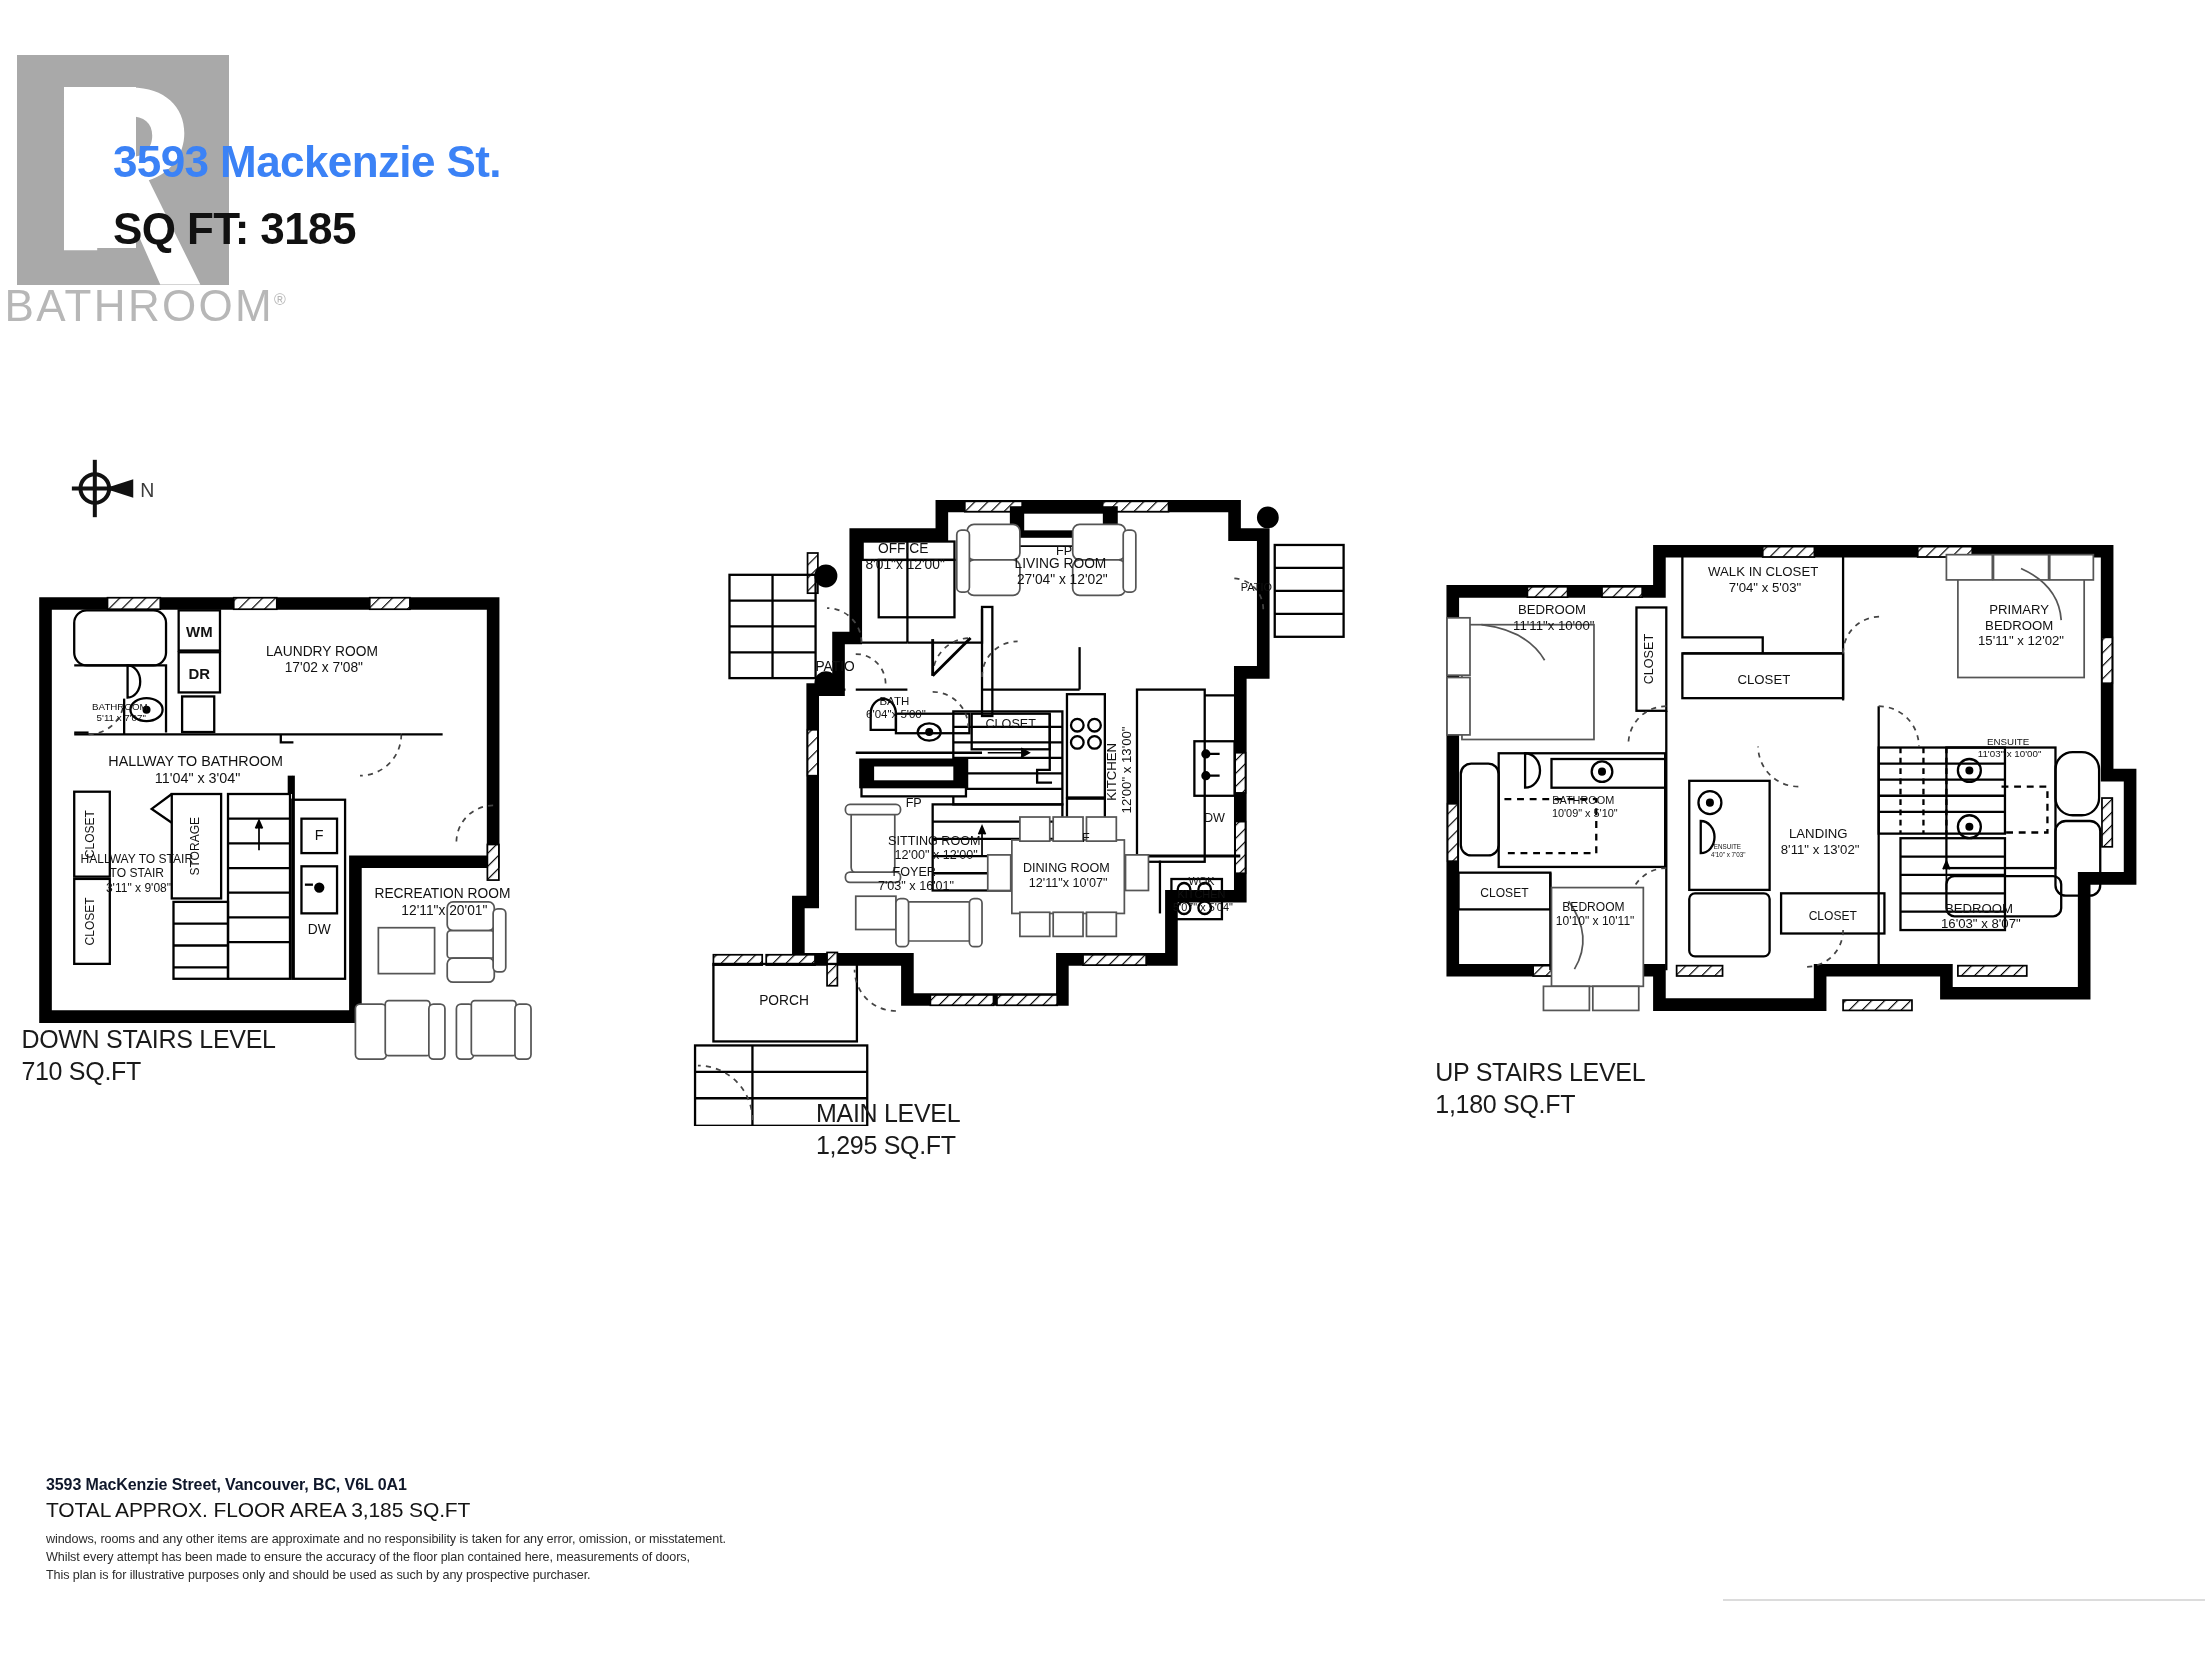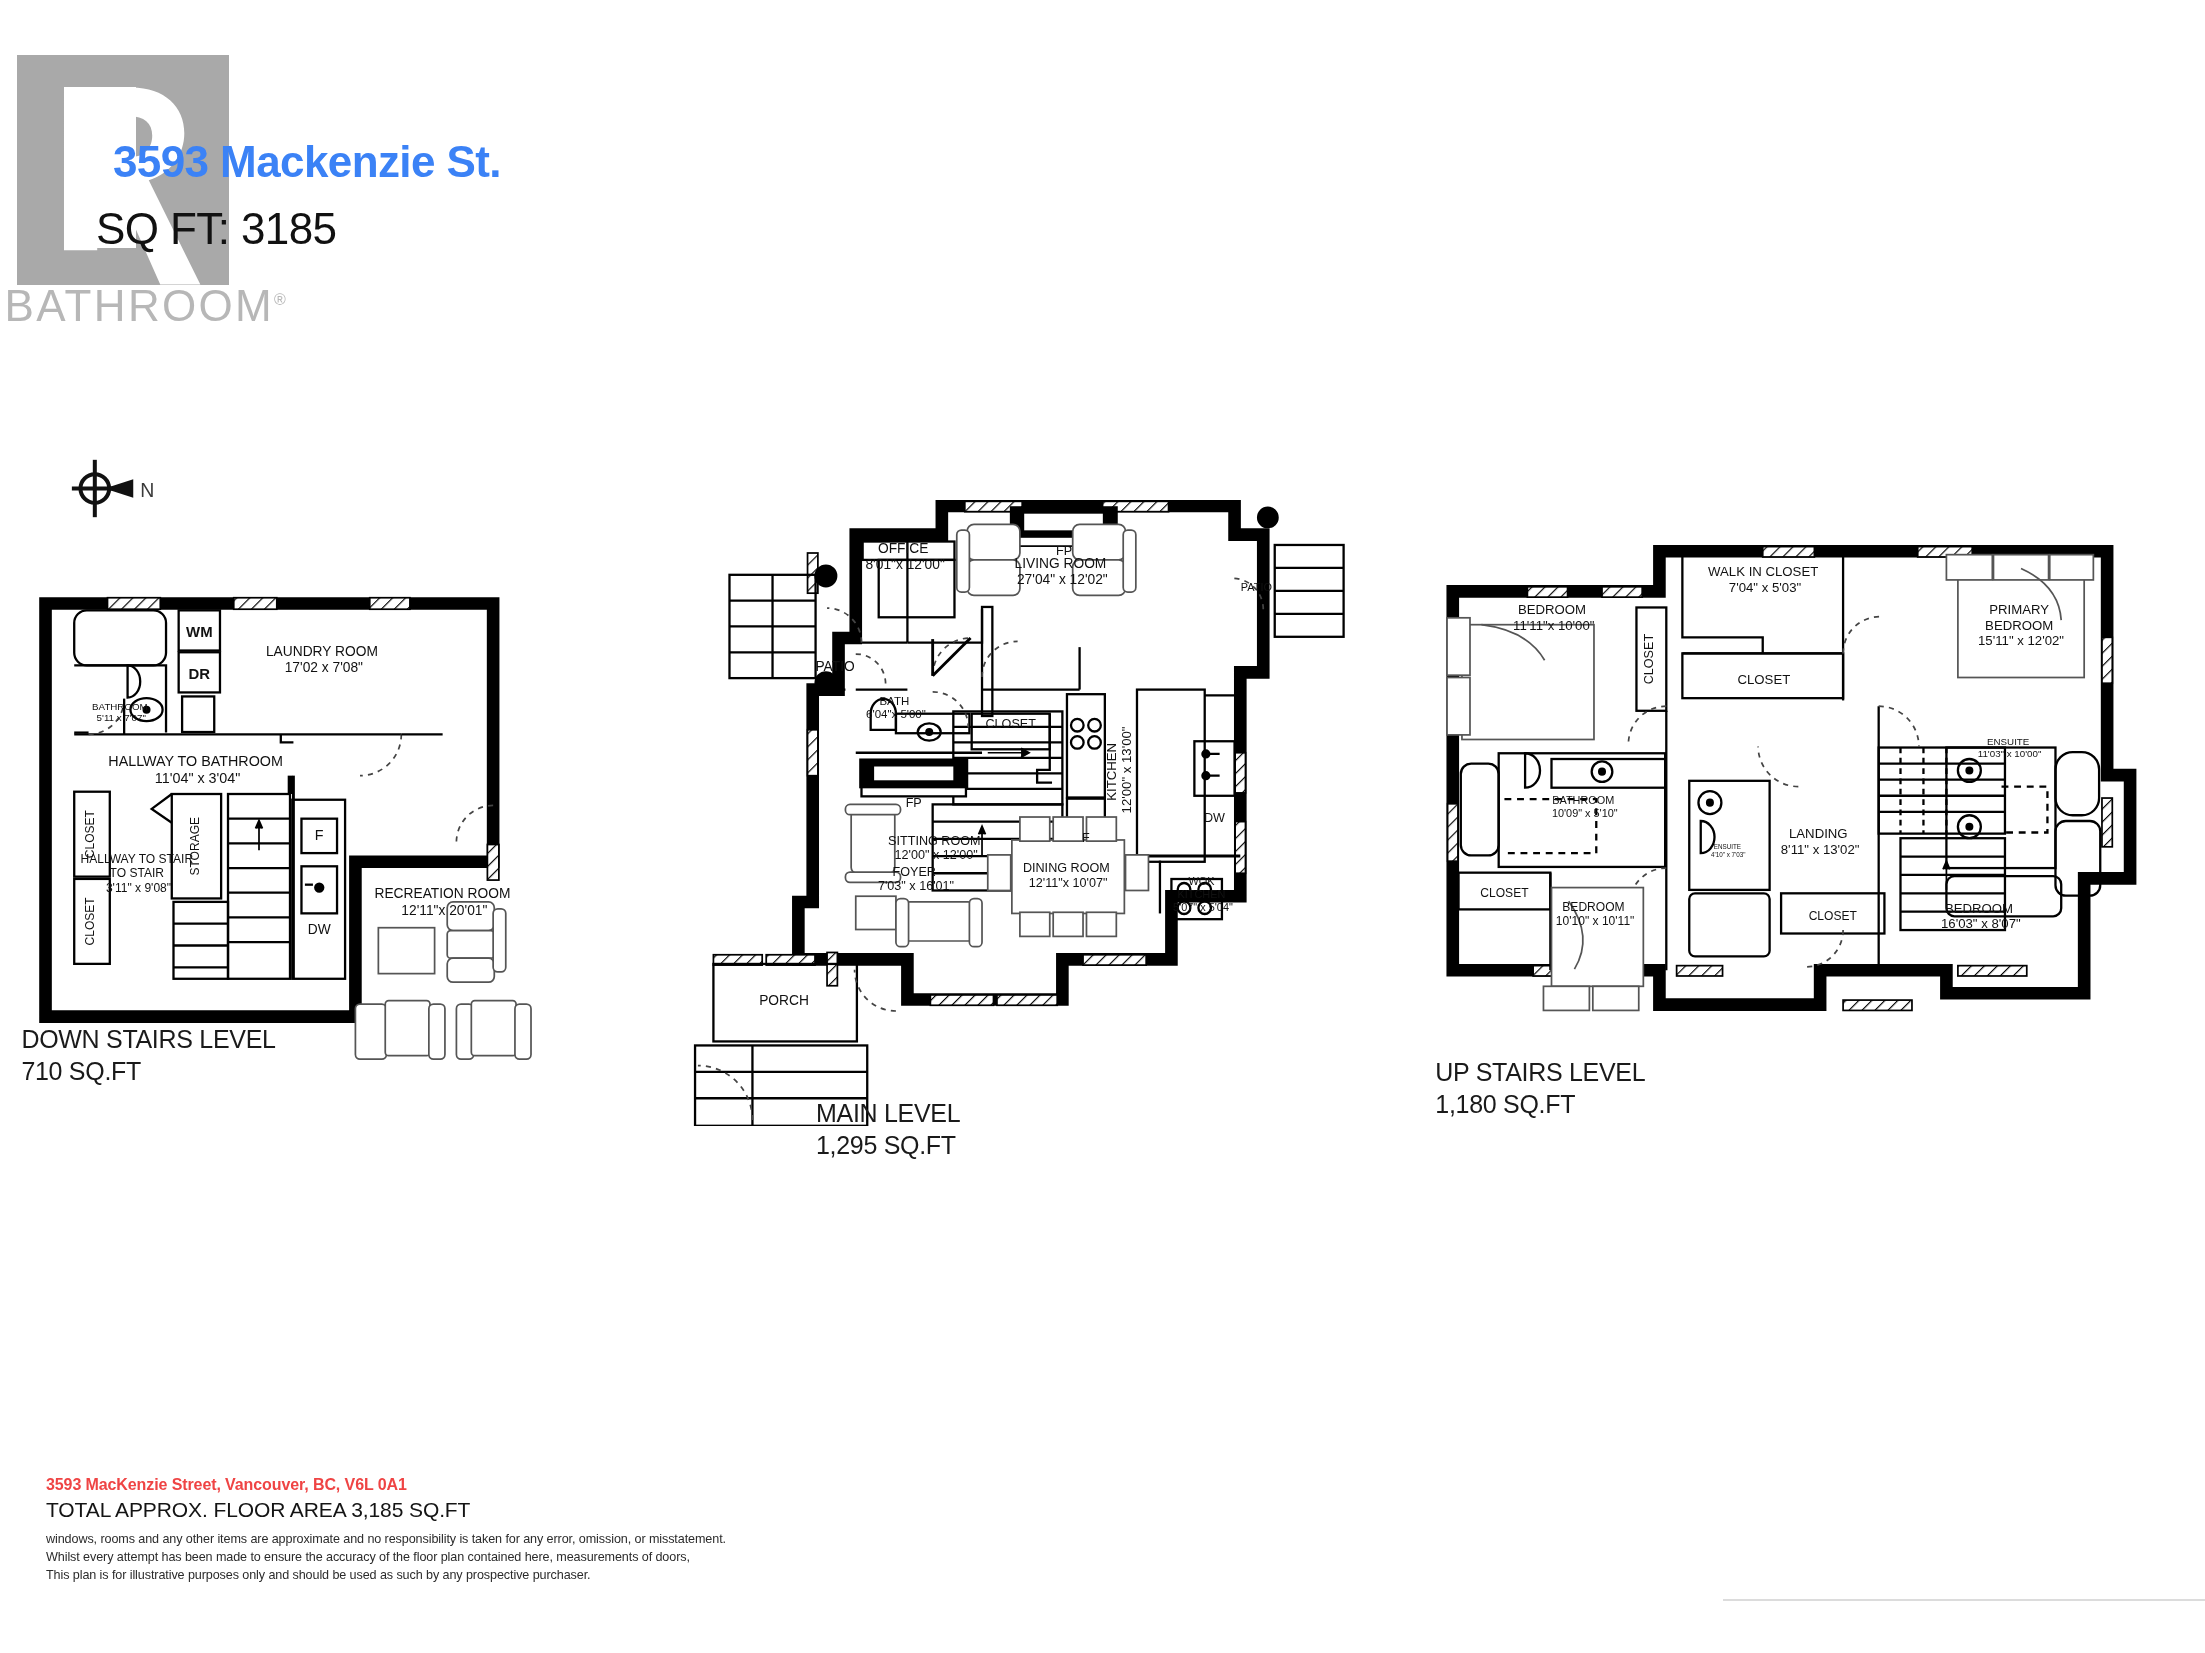--- a/index.html
+++ b/index.html
@@ -9,33 +9,33 @@
 
   
   #header{position:absolute;left:0;top:0;width:747px;height:368px;}
   #realtor-logo{position:absolute;left:17px;top:55px;width:212px;height:230px;}
   #realtor-logo .bar{position:absolute;left:0;top:0;width:212px;height:230px;background:#a9a9a9;}
   #realtor-logo .cut1{position:absolute;left:47px;top:32px;width:72px;height:161px;background:#ffffff;}
   #realtor-word{position:absolute;left:4.6px;top:281px;font-size:44px;letter-spacing:2.3px;
       color:#b7b7b7;font-family:"Liberation Sans","DejaVu Sans",sans-serif;font-weight:400;}
   #realtor-word sup{font-size:16px;vertical-align:super;}
   #addr-line1{position:absolute;left:113px;top:137px;font-size:44px;font-weight:700;letter-spacing:-0.6px;color:#3b82f6;}
-  #addr-line2{position:absolute;left:96px;top:204px;font-size:44px;font-weight:400;letter-spacing:-0.6px;color:#111;}
+  #addr-line2{position:absolute;left:113px;top:204px;font-size:44px;font-weight:700;letter-spacing:-0.6px;color:#111;}
 
   
   #compass{position:absolute;left:69px;top:454px;width:109px;height:69px;}
 
   
   .plan{position:absolute;}
   .plan svg{display:block;}
   .lvl-caption{position:absolute;font-size:25px;font-weight:400;color:#1a1a1a;line-height:1.28;letter-spacing:-0.3px;margin-top:40px;}
 
   
   #footer{position:absolute;left:46px;top:1476px;width:976px;}
-  #footer .f-addr{font-size:16px;font-weight:700;color:#ef4444;margin-bottom:4px;letter-spacing:-0.1px;}
+  #footer .f-addr{font-size:16px;font-weight:700;color:#0f172a;margin-bottom:4px;letter-spacing:-0.1px;}
   #footer .f-total{font-size:21px;font-weight:400;color:#141414;margin-bottom:7.5px;letter-spacing:-0.1px;}
   #footer .f-dis{font-size:12.6px;line-height:1.45;color:#2b2b2b;font-weight:400;letter-spacing:-0.1px;}
   #bottom-rule{position:absolute;left:1723px;top:1599px;width:787px;height:1.7px;background:#dcdcdc;}
 </style>
 </head>
 <body>
 
 <div id="header">
 
   <div id="realtor-logo">

